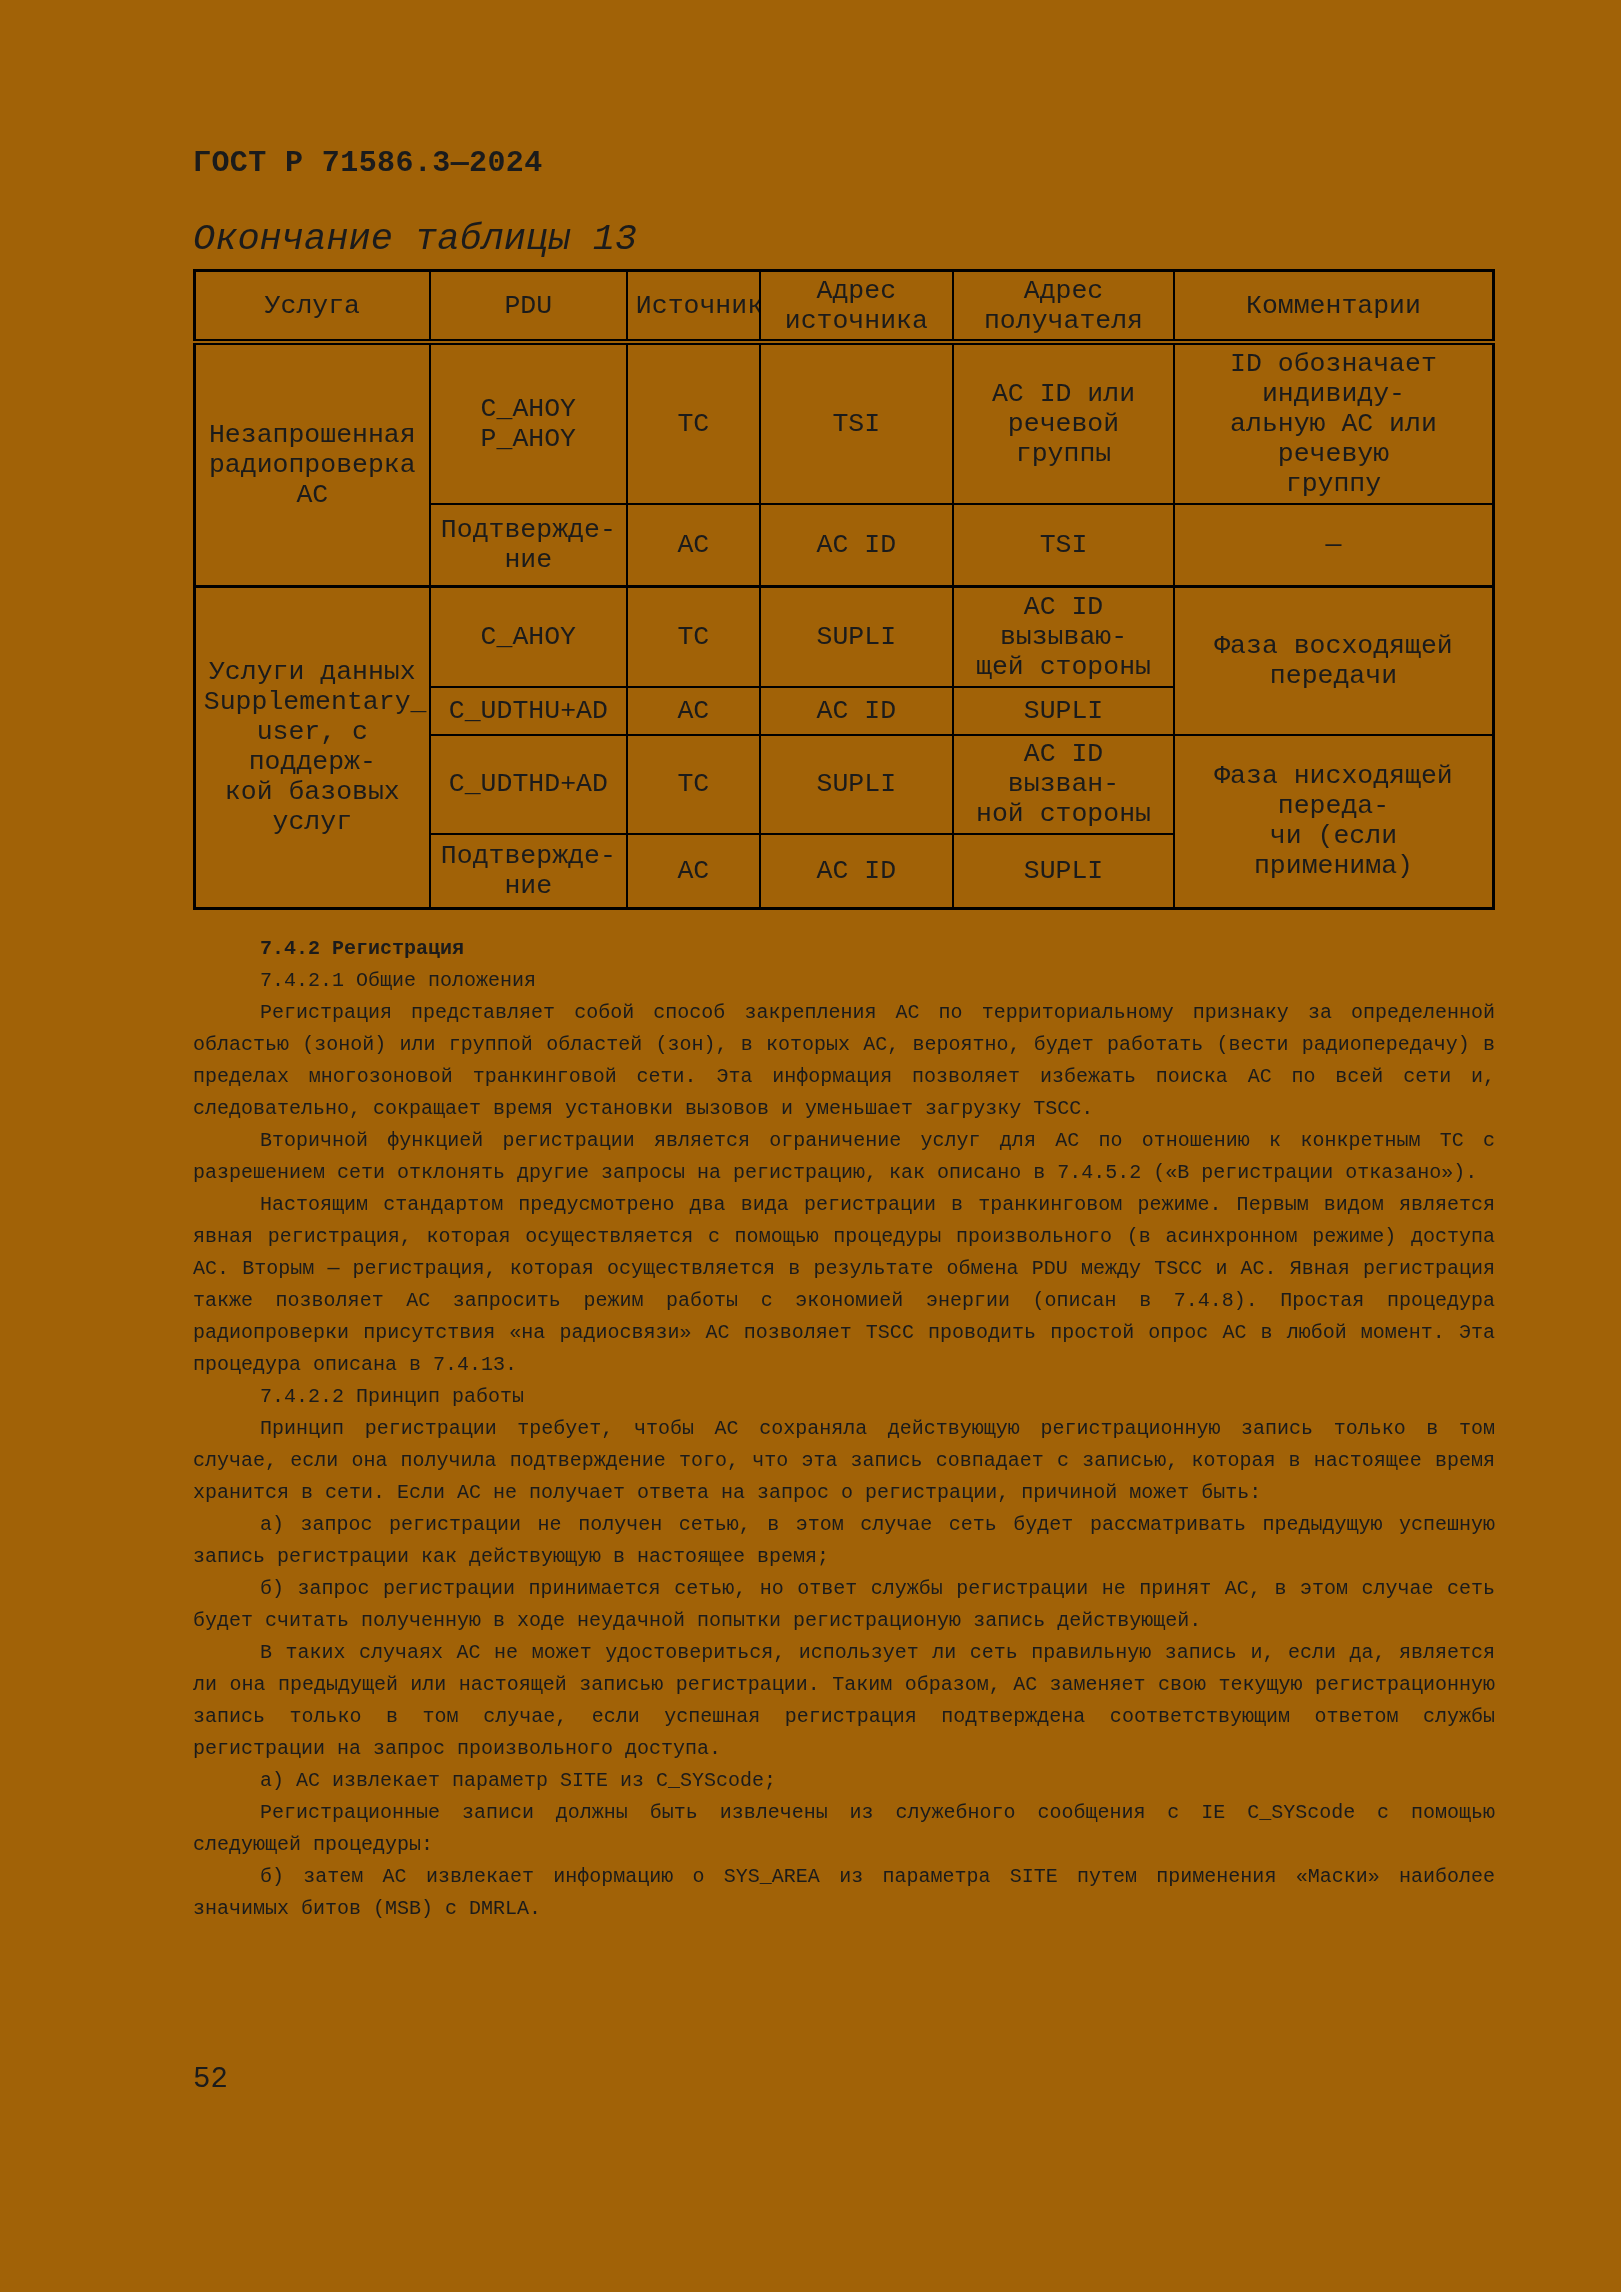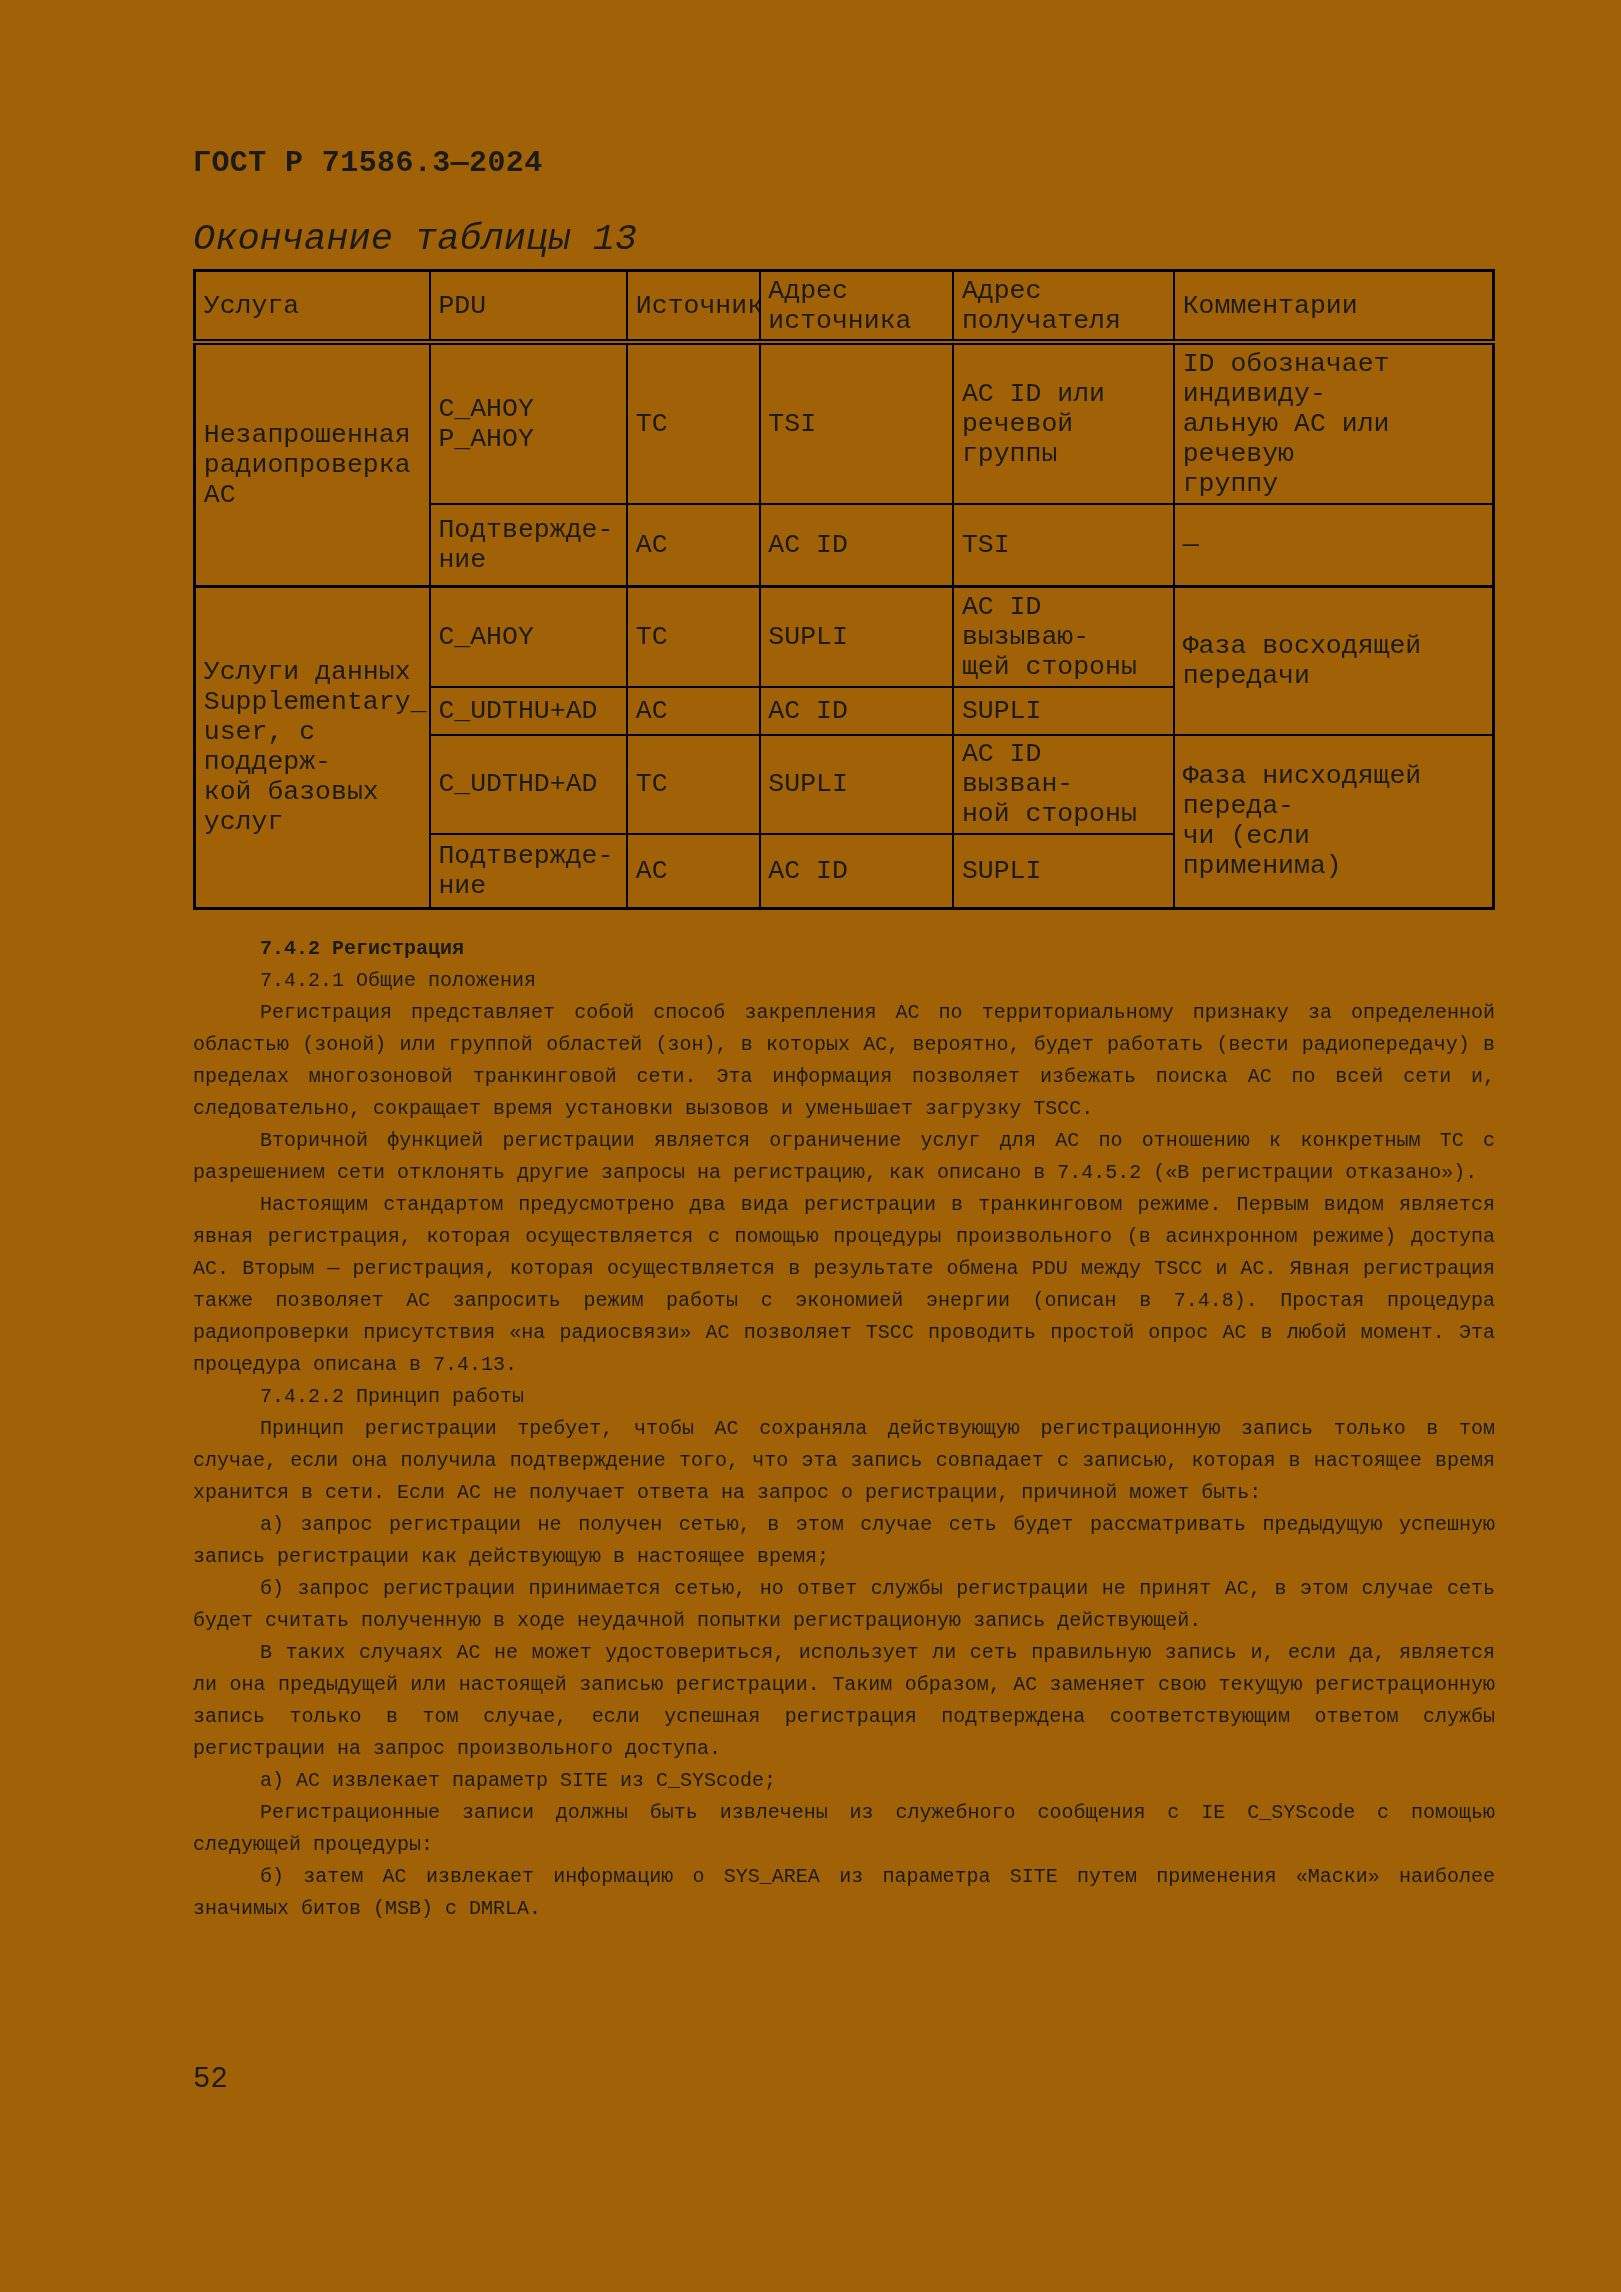--- a/index.html
+++ b/index.html
@@ -37,21 +37,21 @@
     table-layout:fixed;
     border-collapse:collapse;
     border:3.9px solid #000;
     font-size:26.5px;
   }
   table.t th, table.t td{
     border-left:2px solid #000;
     border-right:2px solid #000;
     border-top:2.9px solid #000;
     border-bottom:2.9px solid #000;
-    text-align:left;
+    text-align:center;
     vertical-align:middle;
     white-space:pre-line;
     line-height:30px;
     padding:3.9px 7.8px;
     overflow:hidden;
     font-weight:normal;
   }
   table.t thead th{
     border-bottom:6.9px double #000;
   }

